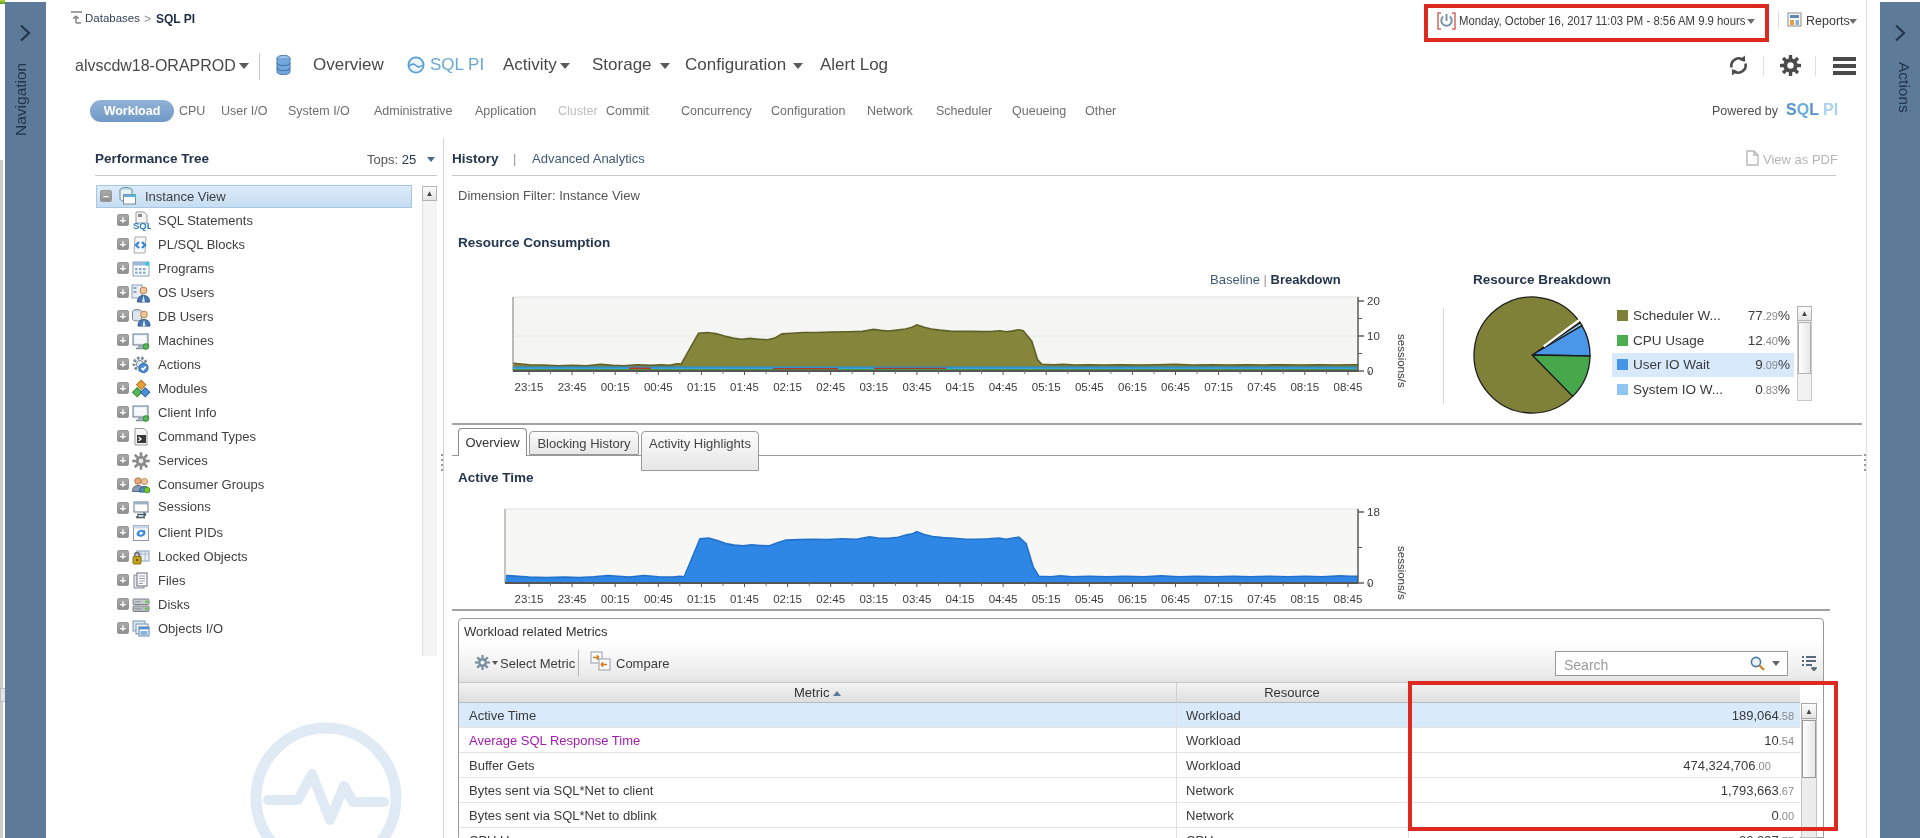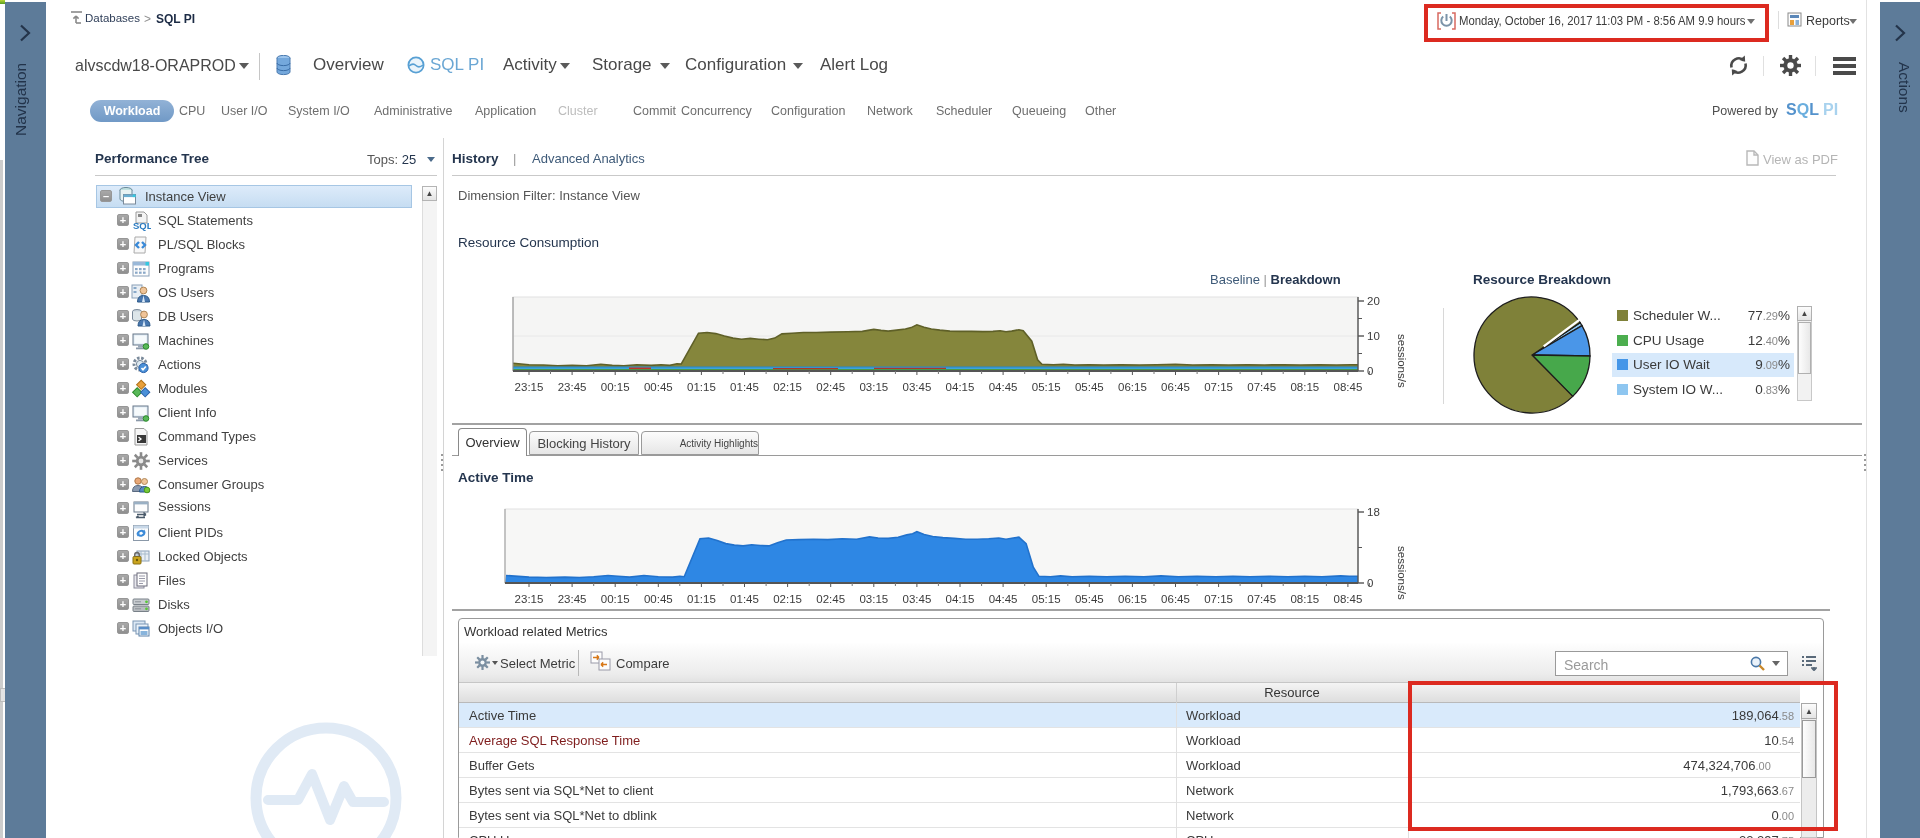--- a/index.html
+++ b/index.html
@@ -113,21 +113,21 @@
     <div class="a" style="left:1833px;top:57px;width:23px;height:3.5px;background:#4a4a4a"></div>
     <div class="a" style="left:1833px;top:64px;width:23px;height:3.5px;background:#4a4a4a"></div>
     <div class="a" style="left:1833px;top:71px;width:23px;height:3.5px;background:#4a4a4a"></div>
     <div class="a pill" style="left:90px;top:100px;width:84px;height:22px;line-height:22px;font-size:12.5px">Workload</div>
     <div class="a tab" style="left:179px;top:104px;color:#6e6e6e;font-size:12.5px">CPU</div>
     <div class="a tab" style="left:221px;top:104px;color:#6e6e6e;font-size:12.5px">User I/O</div>
     <div class="a tab" style="left:288px;top:104px;color:#6e6e6e;font-size:12.5px">System I/O</div>
     <div class="a tab" style="left:374px;top:104px;color:#6e6e6e;font-size:12.5px">Administrative</div>
     <div class="a tab" style="left:475px;top:104px;color:#6e6e6e;font-size:12.5px">Application</div>
     <div class="a tab" style="left:558px;top:104px;color:#bcbcbc;font-size:12.5px">Cluster</div>
-    <div class="a tab" style="left:633px;top:104px;color:#6e6e6e;font-size:12.5px">Commit</div>
+    <div class="a tab" style="left:606px;top:104px;color:#6e6e6e;font-size:12.5px">Commit</div>
     <div class="a tab" style="left:681px;top:104px;color:#6e6e6e;font-size:12.5px">Concurrency</div>
     <div class="a tab" style="left:771px;top:104px;color:#6e6e6e;font-size:12.5px">Configuration</div>
     <div class="a tab" style="left:867px;top:104px;color:#6e6e6e;font-size:12.5px">Network</div>
     <div class="a tab" style="left:936px;top:104px;color:#6e6e6e;font-size:12.5px">Scheduler</div>
     <div class="a tab" style="left:1012px;top:104px;color:#6e6e6e;font-size:12.5px">Queueing</div>
     <div class="a tab" style="left:1085px;top:104px;color:#6e6e6e;font-size:12.5px">Other</div>
     <div class="a" style="left:1712px;top:104px;font-size:12.5px;color:#4e4e4e">Powered by</div>
     <div class="a" style="left:1786px;top:101px;font-size:16px;font-weight:bold;color:#5492cc">S<span style="color:#6aaede">Q</span>L <span style="color:#a8d2ee">PI</span></div>
     <div class="a navy" style="left:95px;top:151px;font-size:13.5px;font-weight:bold">Performance Tree</div>
     <div class="a" style="left:367px;top:152px;font-size:13px;color:#555">Tops: <span class="navy">25</span></div>
@@ -312,21 +312,21 @@
     <div class="a navy" style="left:452px;top:151px;font-size:13.5px;font-weight:bold">History</div>
     <div class="a" style="left:513px;top:151px;font-size:13px;color:#999">|</div>
     <div class="a" style="left:532px;top:151px;font-size:13px;color:#3e5a78">Advanced Analytics</div>
     <svg class="a" style="left:1746px;top:150px" width="13" height="16" viewBox="0 0 13 16">
       <path d="M1 1 H8 L12 5 V15 H1 Z" fill="#fdfdfd" stroke="#b8b8b8" stroke-width="1.4"></path>
       <path d="M8 1 V5 H12" fill="none" stroke="#b8b8b8" stroke-width="1.4"></path>
     </svg>
     <div class="a" style="left:1763px;top:152px;font-size:13px;color:#b5b5b5">View as PDF</div>
     <div class="hline" style="left:452px;top:175px;width:1384px"></div>
     <div class="a" style="left:458px;top:188px;font-size:13px;color:#555">Dimension Filter: Instance View</div>
-    <div class="a navy" style="left:458px;top:235px;font-size:13.5px;font-weight:normal">Resource Consumption</div>
+    <div class="a navy" style="left:458px;top:235px;font-size:13.5px;font-weight:bold">Resource Consumption</div>
     <div class="a" style="left:1210px;top:272px;font-size:13px;color:#3e5a78">Baseline <span style="color:#999">|</span> <span class="navy" style="font-weight:bold">Breakdown</span></div>
     <div class="a navy" style="left:1473px;top:272px;font-size:13.5px;font-weight:bold">Resource Breakdown</div>
     <svg class="a" style="left:505px;top:293px" width="930" height="112" viewBox="0 0 930 112">
       <rect x="8" y="4" width="845" height="74" fill="#f5f5f4" stroke="#e2e2e2"></rect>
       <line x1="8" y1="43" x2="853" y2="43" stroke="#e8e8e8"></line>
       <polygon points="8.0,78.0 8.2,70.3 24.0,71.7 38.4,72.0 52.7,72.8 67.1,72.4 81.5,72.8 95.8,71.3 107.3,72.4 118.8,72.8 131.8,71.7 146.1,72.4 156.2,71.7 164.8,72.4 172.0,70.7 176.3,71.0 193.5,40.2 202.1,39.5 210.8,40.6 219.4,43.0 228.0,45.1 236.6,46.2 245.2,45.4 253.9,46.2 262.5,46.8 269.7,45.1 276.9,40.9 286.9,40.2 298.4,39.5 311.3,39.5 325.7,39.1 342.9,38.8 357.3,38.4 368.8,36.4 376.0,37.4 383.2,38.1 391.8,37.1 400.4,36.0 406.2,34.6 411.9,31.8 419.1,34.2 426.3,36.0 434.9,37.1 444.9,38.1 455.0,38.4 466.5,38.4 478.0,38.6 488.0,38.4 495.2,37.8 501.0,38.8 506.7,38.1 513.9,36.7 518.2,37.8 526.8,48.2 532.6,66.8 536.9,71.3 548.4,71.7 558.4,71.3 569.9,72.0 584.3,71.7 598.7,72.0 615.9,71.7 634.6,72.0 651.8,71.7 670.5,71.3 687.7,72.0 706.4,71.7 723.7,72.0 742.3,71.7 759.6,72.0 778.3,71.7 795.5,72.0 814.2,71.7 831.4,72.0 845.8,71.7 853.0,71.7 853.0,78.0" fill="#85863c"></polygon>
       <polyline points="8.2,70.3 24.0,71.7 38.4,72.0 52.7,72.8 67.1,72.4 81.5,72.8 95.8,71.3 107.3,72.4 118.8,72.8 131.8,71.7 146.1,72.4 156.2,71.7 164.8,72.4 172.0,70.7 176.3,71.0 193.5,40.2 202.1,39.5 210.8,40.6 219.4,43.0 228.0,45.1 236.6,46.2 245.2,45.4 253.9,46.2 262.5,46.8 269.7,45.1 276.9,40.9 286.9,40.2 298.4,39.5 311.3,39.5 325.7,39.1 342.9,38.8 357.3,38.4 368.8,36.4 376.0,37.4 383.2,38.1 391.8,37.1 400.4,36.0 406.2,34.6 411.9,31.8 419.1,34.2 426.3,36.0 434.9,37.1 444.9,38.1 455.0,38.4 466.5,38.4 478.0,38.6 488.0,38.4 495.2,37.8 501.0,38.8 506.7,38.1 513.9,36.7 518.2,37.8 526.8,48.2 532.6,66.8 536.9,71.3 548.4,71.7 558.4,71.3 569.9,72.0 584.3,71.7 598.7,72.0 615.9,71.7 634.6,72.0 651.8,71.7 670.5,71.3 687.7,72.0 706.4,71.7 723.7,72.0 742.3,71.7 759.6,72.0 778.3,71.7 795.5,72.0 814.2,71.7 831.4,72.0 845.8,71.7 853.0,71.7" fill="none" stroke="#5f6028" stroke-width="1.6"></polyline>
       <rect x="8" y="73.9" width="845" height="2.4" fill="#3ba3dc"></rect>
       <path d="M8 74 H853" stroke="#2a85c0" stroke-width="1"></path>
       <rect x="8" y="76.2" width="845" height="1.8" fill="#3f9c42"></rect>
@@ -427,21 +427,21 @@
     <div class="legsq" style="left:1617px;top:384px;background:#8ec6f0"></div>
     <div class="a" style="left:1633px;top:382px;font-size:13.5px;color:#3a3a3a">System IO W...</div>
     <div class="a" style="left:1690px;top:382px;width:100px;text-align:right;font-size:13.5px;color:#3a3a3a">0<span class="dec">.83</span>%</div>
     <div class="a" style="left:1797px;top:306px;width:15px;height:95px;background:#f2f2f2;border:1px solid #c8c8c8"></div>
     <div class="a" style="left:1797px;top:306px;width:15px;height:15px;background:linear-gradient(#fcfcfc,#e4e4e4);border:1px solid #b0b0b0;font-size:8px;color:#444;text-align:center;line-height:14px">▲</div>
     <div class="a" style="left:1798px;top:322px;width:13px;height:52px;background:linear-gradient(90deg,#fdfdfd,#e8e8e8);border:1px solid #b0b0b0"></div>
     <div class="a" style="left:452px;top:423px;width:1410px;height:2px;background:#a2a2a2"></div>
     <div class="a" style="left:452px;top:455px;width:1410px;height:1px;background:#9a9a9a"></div>
     <div class="a" style="left:458px;top:428px;width:69px;height:28px;background:#fff;border:1px solid #8a8a8a;border-bottom:none;border-radius:4px 4px 0 0;font-size:13px;color:#333;text-align:center;line-height:27px;z-index:3">Overview</div>
     <div class="a" style="left:529px;top:431px;width:110px;height:24px;background:linear-gradient(#fcfcfc,#e6e6e6);border:1px solid #9a9a9a;border-radius:4px 4px 0 0;font-size:13px;color:#444;text-align:center;line-height:23px">Blocking History</div>
-    <div class="a" style="left:641px;top:431px;width:118px;height:24px;background:linear-gradient(#fcfcfc,#e6e6e6);border:1px solid #9a9a9a;border-radius:4px 4px 0 0;font-size:10px;color:#444;text-align:right;line-height:23px">Activity Highlights</div>
+    <div class="a" style="left:641px;top:431px;width:118px;height:40px;background:linear-gradient(#fcfcfc,#e6e6e6);border:1px solid #9a9a9a;border-radius:4px 4px 0 0;font-size:13px;color:#444;text-align:center;line-height:23px">Activity Highlights</div>
     <div class="a navy" style="left:458px;top:470px;font-size:13.5px;font-weight:bold">Active Time</div>
     <svg class="a" style="left:497px;top:505px" width="935" height="112" viewBox="0 0 935 112">
       <rect x="8" y="4" width="853" height="74" fill="#f7f7f6" stroke="#e2e2e2"></rect>
       <polygon points="8.0,78.0 9.0,70.5 32.0,72.1 49.2,72.5 67.9,72.1 82.3,72.5 96.7,71.7 111.0,70.5 121.1,71.3 132.6,72.1 146.9,70.5 161.3,71.7 175.7,72.1 182.9,71.3 187.2,71.7 203.0,33.8 211.6,33.0 220.2,35.4 228.8,38.6 237.4,40.1 246.1,40.9 254.7,39.7 263.3,40.5 271.9,40.9 280.5,37.8 289.2,35.0 302.1,34.6 316.5,34.2 330.8,34.6 345.2,33.8 359.6,34.2 372.5,31.9 381.1,33.0 391.2,33.4 401.2,32.2 409.8,29.9 415.6,28.7 419.9,26.7 427.1,29.5 435.7,31.5 445.8,32.6 457.3,33.4 468.7,34.2 480.2,34.2 491.7,33.8 501.8,33.0 509.0,34.2 516.2,33.0 521.9,32.2 529.1,38.6 536.3,62.2 542.0,71.3 553.5,71.7 563.6,70.9 575.1,71.7 592.3,71.3 609.5,71.7 628.2,71.3 646.9,71.7 664.1,70.9 681.4,71.7 700.1,71.3 718.7,71.7 736.0,71.3 753.2,71.7 771.9,71.3 790.6,71.7 807.8,71.3 825.0,71.7 843.7,70.9 852.3,71.3 861.0,71.3 861.0,78.0" fill="#2e87e4"></polygon>
       <polyline points="9.0,70.5 32.0,72.1 49.2,72.5 67.9,72.1 82.3,72.5 96.7,71.7 111.0,70.5 121.1,71.3 132.6,72.1 146.9,70.5 161.3,71.7 175.7,72.1 182.9,71.3 187.2,71.7 203.0,33.8 211.6,33.0 220.2,35.4 228.8,38.6 237.4,40.1 246.1,40.9 254.7,39.7 263.3,40.5 271.9,40.9 280.5,37.8 289.2,35.0 302.1,34.6 316.5,34.2 330.8,34.6 345.2,33.8 359.6,34.2 372.5,31.9 381.1,33.0 391.2,33.4 401.2,32.2 409.8,29.9 415.6,28.7 419.9,26.7 427.1,29.5 435.7,31.5 445.8,32.6 457.3,33.4 468.7,34.2 480.2,34.2 491.7,33.8 501.8,33.0 509.0,34.2 516.2,33.0 521.9,32.2 529.1,38.6 536.3,62.2 542.0,71.3 553.5,71.7 563.6,70.9 575.1,71.7 592.3,71.3 609.5,71.7 628.2,71.3 646.9,71.7 664.1,70.9 681.4,71.7 700.1,71.3 718.7,71.7 736.0,71.3 753.2,71.7 771.9,71.3 790.6,71.7 807.8,71.3 825.0,71.7 843.7,70.9 852.3,71.3 861.0,71.3" fill="none" stroke="#2272cc" stroke-width="1.6"></polyline>
       <line x1="8" y1="4" x2="8" y2="78" stroke="#999"></line>
       <line x1="8" y1="78" x2="861" y2="78" stroke="#555" stroke-width="2"></line>
       <line x1="861" y1="4" x2="861" y2="78" stroke="#555" stroke-width="1.4"></line>
       <line x1="861" y1="7" x2="867" y2="7" stroke="#555" stroke-width="1.4"></line>
       <text x="870" y="11" font-size="11.5" fill="#3c3c3c" font-family="Liberation Sans">18</text>
@@ -541,29 +541,30 @@
     <svg class="a" style="left:1749px;top:655px" width="17" height="17" viewBox="0 0 17 17">
       <circle cx="7" cy="7" r="4.6" fill="#eaf2fa" stroke="#4a78a8" stroke-width="1.6"></circle>
       <line x1="10.5" y1="10.5" x2="15" y2="15" stroke="#c8882a" stroke-width="2.4"></line>
     </svg>
     <div class="a tri-d" style="left:1772px;top:661px;border-top-color:#666"></div>
     <svg class="a" style="left:1800px;top:654px" width="18" height="18" viewBox="0 0 18 18">
       <path d="M2 3 H4 M6 3 H16 M2 7 H4 M6 7 H16 M2 11 H4 M6 11 H12" stroke="#5a6a7a" stroke-width="1.8"></path>
       <path d="M11 14 H17 M14 13 V16.5 M14 16.5 L12.2 14.8 M14 16.5 L15.8 14.8" stroke="#5a6a7a" stroke-width="1.4" fill="none"></path>
     </svg>
     <div class="a" style="left:459px;top:683px;width:1341px;height:20px;background:linear-gradient(#f4f4f4,#dedede);border-bottom:1px solid #b9b9b9"></div>
+    <div class="a" style="left:459px;top:683px;width:717px;text-align:center;font-size:13px;color:#333;line-height:20px">Metric <span style="display:inline-block;width:0;height:0;border-left:4px solid transparent;border-right:4px solid transparent;border-bottom:5px solid #5a7a9a;vertical-align:middle"></span></div>
     <div class="a" style="left:1176px;top:683px;width:232px;text-align:center;font-size:13px;color:#333;line-height:20px">Resource</div>
     <div class="vline" style="left:1176px;top:683px;height:155px;background:#cfcfcf"></div>
     <div class="vline" style="left:1408px;top:683px;height:155px;background:#cfcfcf"></div>
     <div class="a" style="left:459px;top:703px;width:1341px;height:25px;background:#d9eafb;border-bottom:1px solid #e3e3e3"></div>
     <div class="a" style="left:469px;top:708px;font-size:13px;color:#3a3a3a">Active Time</div>
     <div class="a" style="left:1186px;top:708px;font-size:13px;color:#3a3a3a">Workload</div>
     <div class="a" style="left:1500px;top:708px;width:294px;text-align:right;font-size:13px;color:#3a3a3a">189,064<span class="dec">.58</span></div>
     <div class="a" style="left:459px;top:728px;width:1341px;height:25px;background:#fff;border-bottom:1px solid #e3e3e3"></div>
-    <div class="a" style="left:469px;top:733px;font-size:13px;color:#7f1d1d">Average SQL Response Time</div>
+    <div class="a" style="left:469px;top:733px;font-size:13px;color:#a21caf">Average SQL Response Time</div>
     <div class="a" style="left:1186px;top:733px;font-size:13px;color:#3a3a3a">Workload</div>
     <div class="a" style="left:1500px;top:733px;width:294px;text-align:right;font-size:13px;color:#3a3a3a">10<span class="dec">.54</span></div>
     <div class="a" style="left:459px;top:753px;width:1341px;height:25px;background:#fff;border-bottom:1px solid #e3e3e3"></div>
     <div class="a" style="left:469px;top:758px;font-size:13px;color:#3a3a3a">Buffer Gets</div>
     <div class="a" style="left:1186px;top:758px;font-size:13px;color:#3a3a3a">Workload</div>
     <div class="a" style="left:1580px;top:758px;width:294px;text-align:center;font-size:13px;color:#3a3a3a">474,324,706<span class="dec">.00</span></div>
     <div class="a" style="left:459px;top:778px;width:1341px;height:25px;background:#fff;border-bottom:1px solid #e3e3e3"></div>
     <div class="a" style="left:469px;top:783px;font-size:13px;color:#3a3a3a">Bytes sent via SQL*Net to client</div>
     <div class="a" style="left:1186px;top:783px;font-size:13px;color:#3a3a3a">Network</div>
     <div class="a" style="left:1500px;top:783px;width:294px;text-align:right;font-size:13px;color:#3a3a3a">1,793,663<span class="dec">.67</span></div>

